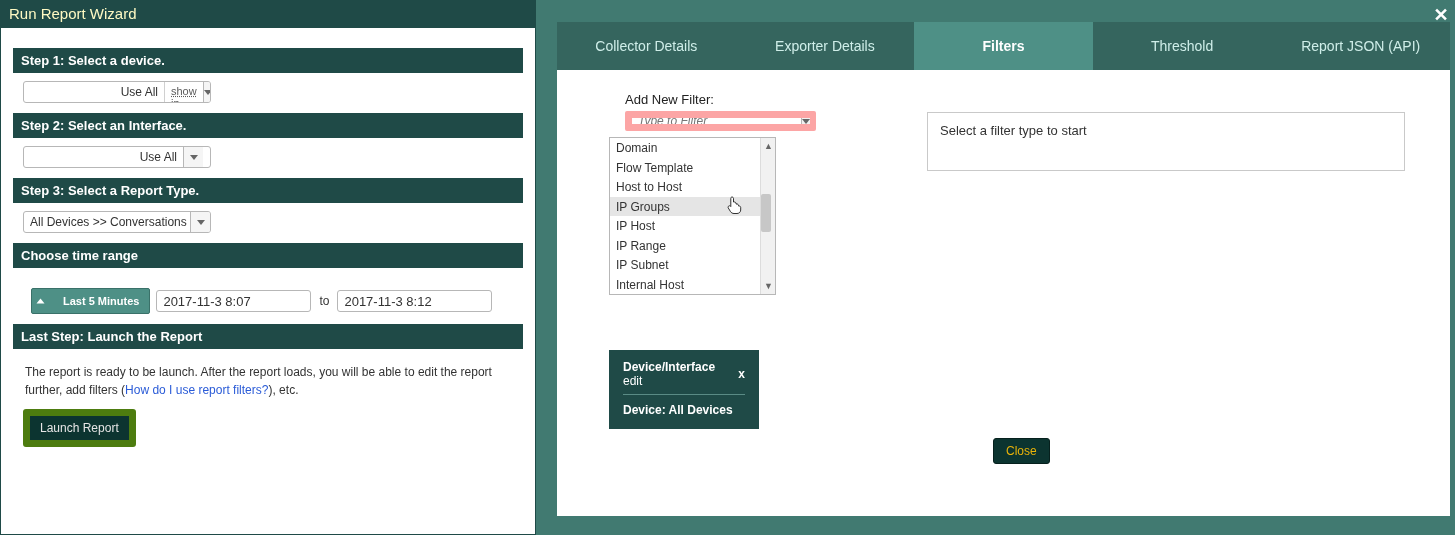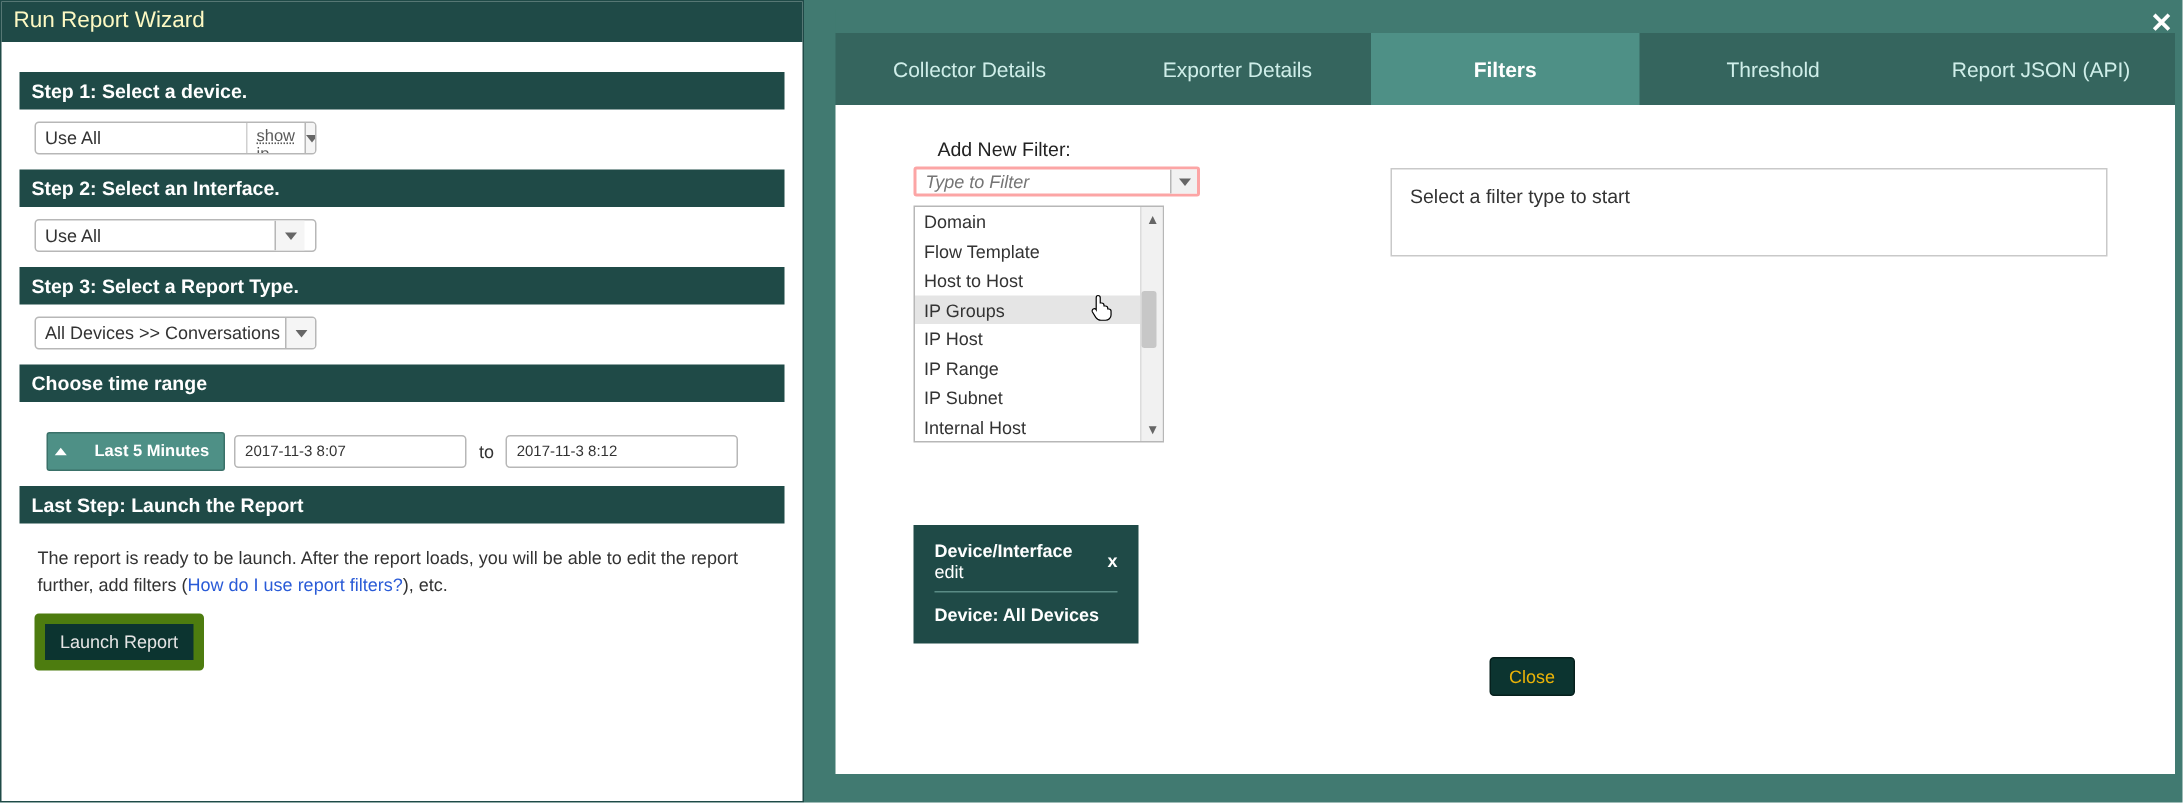--- a/index.html
+++ b/index.html
@@ -73,21 +73,21 @@
     width: 20px;
     border-left: 1px solid #b7b7b7;
     display: flex;
     align-items: center;
     justify-content: center;
     background: #f5f5f5;
     cursor: pointer;
   }
   .combo .combo-arrow svg { width: 8px; height: 8px; }
 
-  .combo.w165 .combo-text { min-width: 140px; }
+  .combo.w165 .combo-text { min-width: 140px; text-align: right; }
   .combo.w165 { width: 188px; }
 
   .time-row {
     display: flex;
     align-items: center;
     gap: 6px;
     padding: 12px 8px 0 8px;
   }
   .time-preset {
     background: #4e9086;
@@ -108,21 +108,21 @@
     border-bottom: 4px solid transparent;
     border-right: 5px solid #fff;
     transform: rotate(90deg);
     margin-right: 2px;
   }
   .time-input {
     border: 1px solid #b7b7b7;
     border-radius: 3px;
     height: 22px;
     padding: 3px 6px;
-    font-size: 10px;
+    font-size: 13px;
     color: #333;
     background: #fff;
     width: 155px;
   }
   .to-label { font-size: 12px; color: #333; padding: 0 2px; }
 
   .last-text {
     font-size: 12px;
     color: #333;
     line-height: 1.5;
@@ -204,24 +204,25 @@
     top: 22px;
   }
   .addfilter-label {
     font-size: 13px;
     color: #222;
     margin: 0 0 4px 16px;
   }
   .filter-combo {
     width: 191px;
     height: 20px;
-    border: 2px solid #fca5a5;
+    border: 7px solid #fca5a5;
     border-radius: 2px;
     display: flex;
     background: #fff;
+    margin-left: 16px;
   }
   .filter-combo input {
     border: none;
     outline: none;
     flex: 1;
     padding: 2px 6px;
     font-size: 12px;
     color: #888;
     font-style: italic;
     background: transparent;

